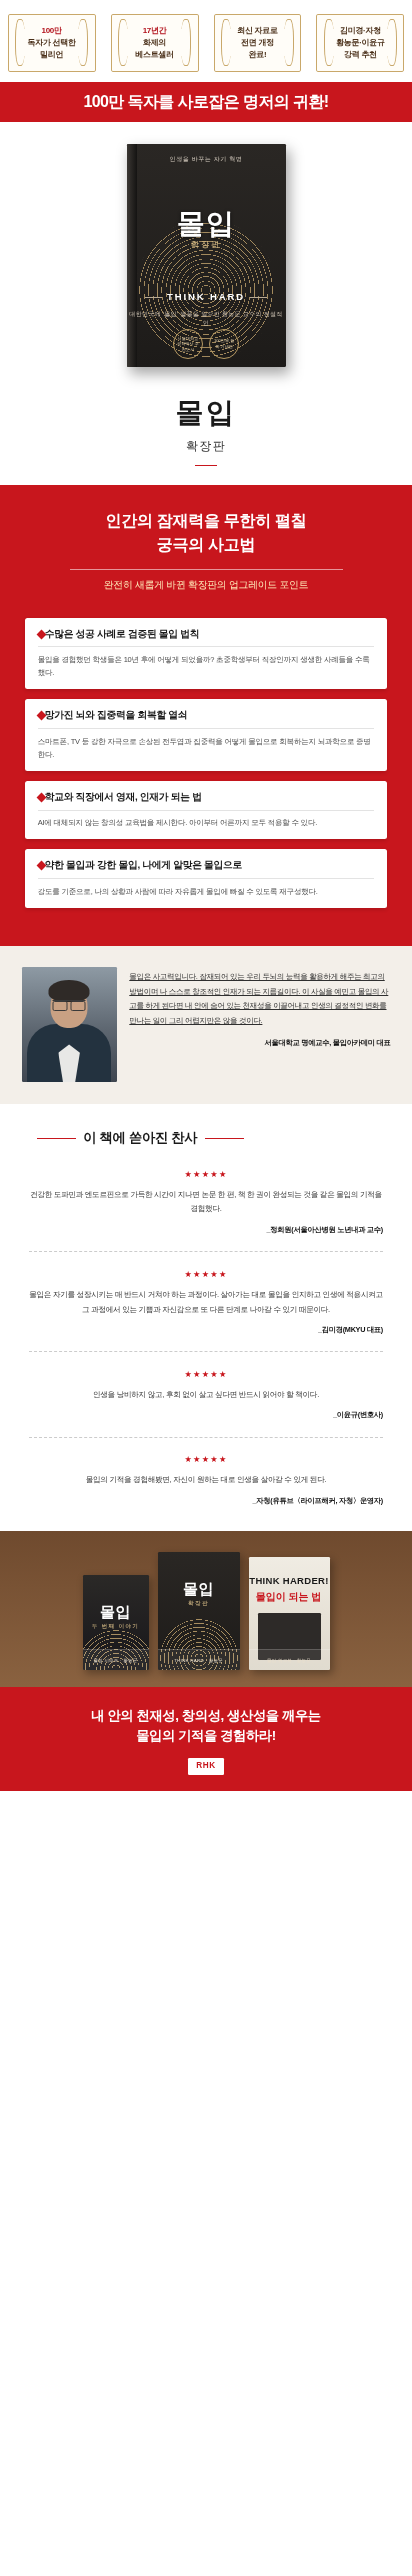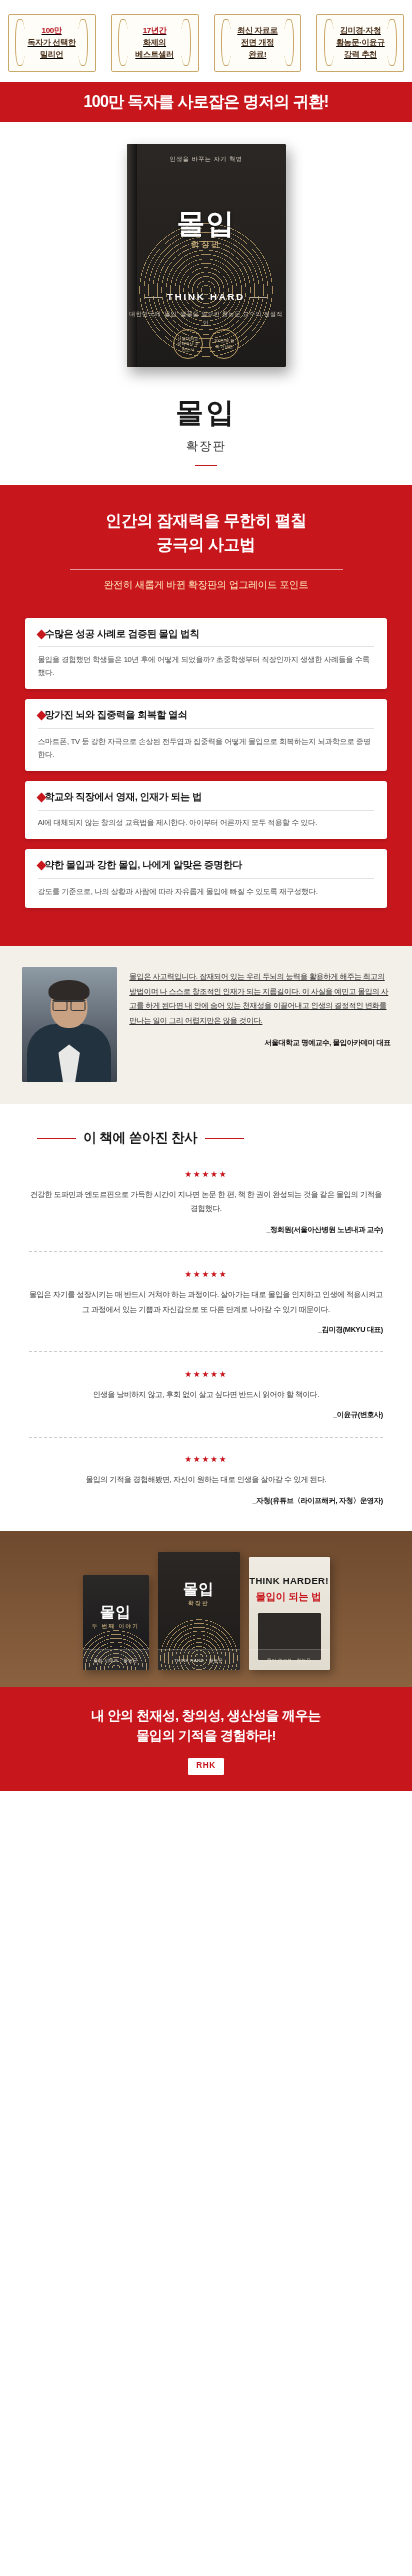--- a/index.html
+++ b/index.html
@@ -18,21 +18,20 @@
     background: #ffffff;
   }
 
   
   .badges-strip {
     background: #ffffff;
     padding: 14px 7.6px 10px 7.6px;
     display: flex;
     justify-content: center;
     gap: 15px;
-    text-decoration: underline;
   }
   .badge {
     width: 90px;
     height: 58px;
     border: 0.6px solid #c9a86a;
     border-radius: 1.9px;
     display: flex;
     flex-direction: column;
     align-items: center;
     justify-content: center;
@@ -572,21 +571,21 @@
     <div class="point-card">
       <div class="point-head">
         <span class="diamond"></span>
         <span class="point-title">학교와 직장에서 영재, 인재가 되는 법</span>
       </div>
       <div class="point-body">AI에 대체되지 않는 창의성 교육법을 제시한다. 아이부터 어른까지 모두 적용할 수 있다.</div>
     </div>
     <div class="point-card">
       <div class="point-head">
         <span class="diamond"></span>
-        <span class="point-title">약한 몰입과 강한 몰입, 나에게 알맞은 증명한다</span>
+        <span class="point-title">약한 몰입과 강한 몰입, 나에게 알맞은 몰입으로</span>
       </div>
       <div class="point-body">강도를 기준으로, 나의 상황과 사람에 따라 자유롭게 몰입에 빠질 수 있도록 재구성했다.</div>
     </div>
   </div>
 
   <div class="author-section">
     <div class="author-photo">
       <div class="body"></div>
       <div class="shirt"></div>
       <div class="head"></div>

